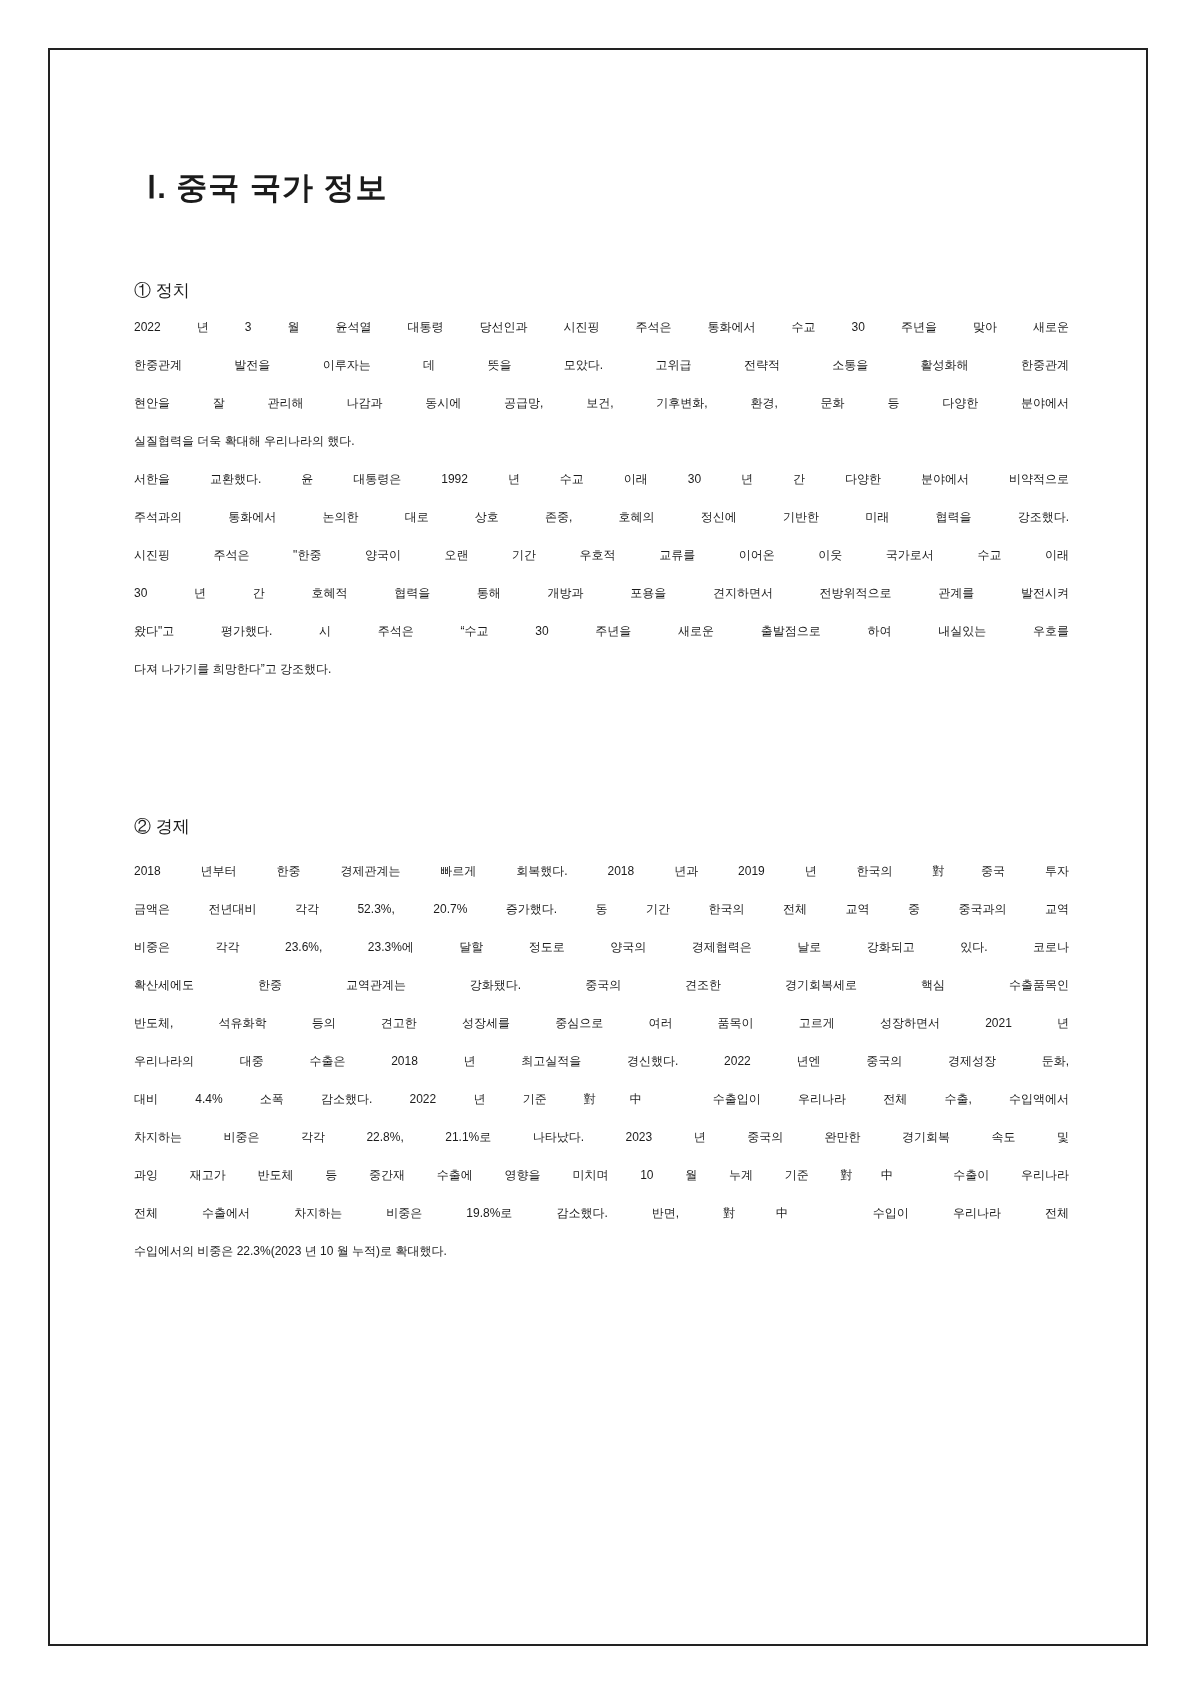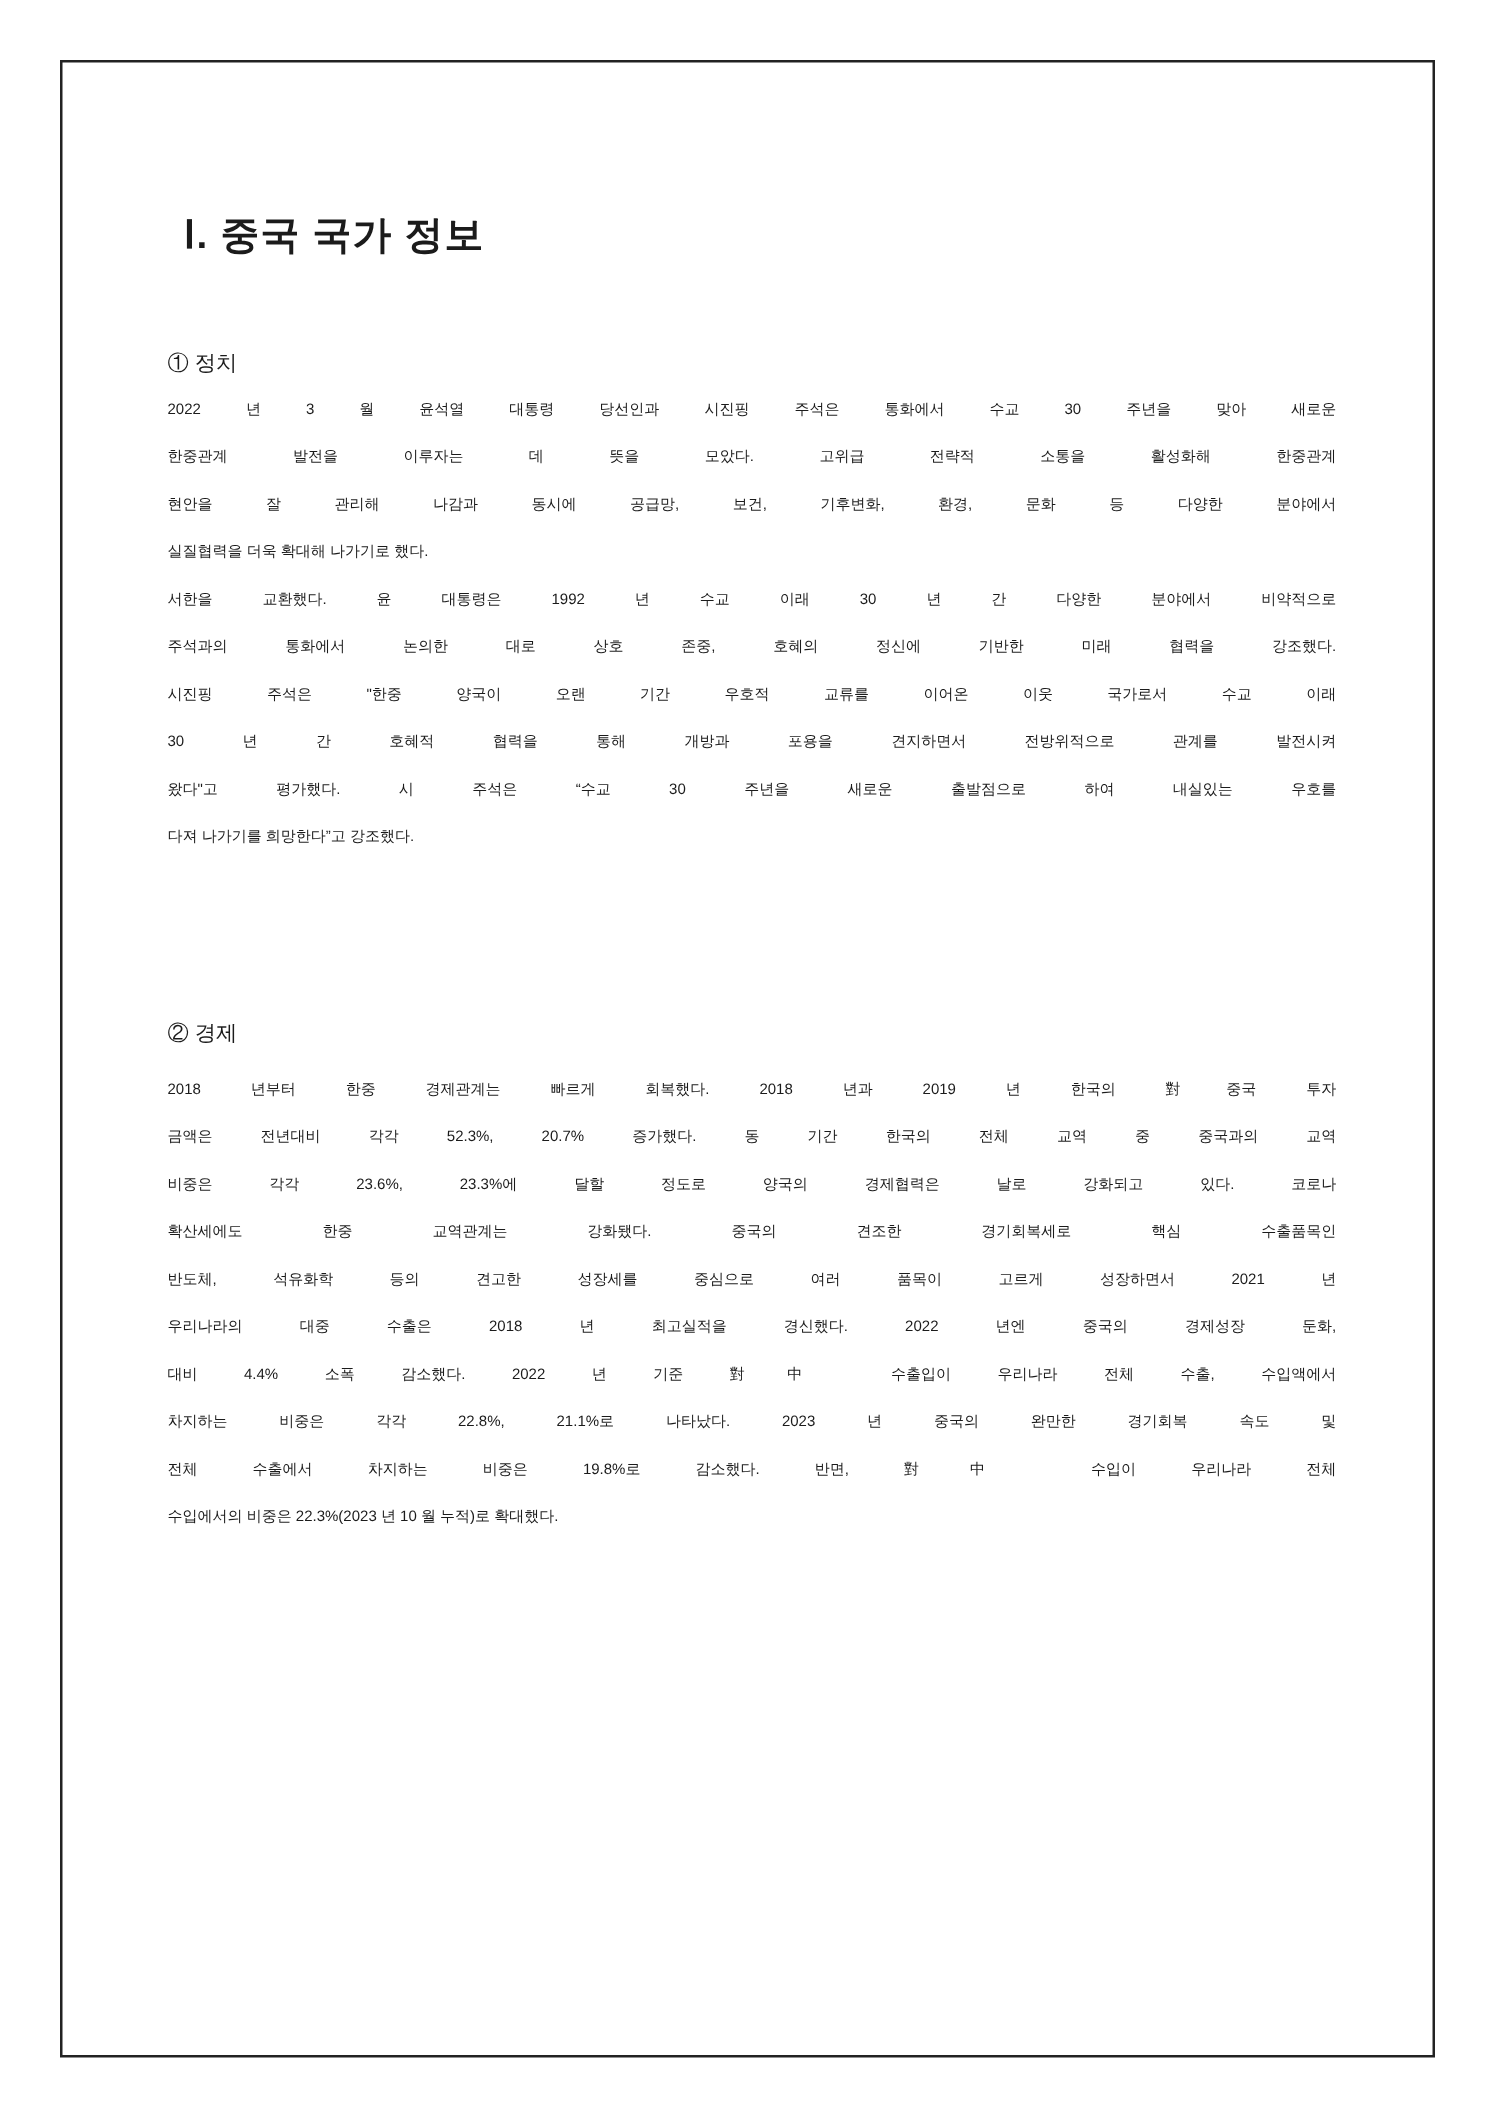--- a/index.html
+++ b/index.html
@@ -79,21 +79,21 @@
   <div class="content">
 
     <h1 class="doc-title">Ⅰ. 중국 국가 정보</h1>
 
     <div class="section-heading h-politics">① 정치</div>
 
     <div class="para p-politics-1">
         <div class="pline">2022 년 3 월 윤석열 대통령 당선인과 시진핑 주석은 통화에서 수교 30 주년을 맞아 새로운</div>
         <div class="pline">한중관계 발전을 이루자는 데 뜻을 모았다. 고위급 전략적 소통을 활성화해 한중관계</div>
         <div class="pline">현안을 잘 관리해 나감과 동시에 공급망, 보건, 기후변화, 환경, 문화 등 다양한 분야에서</div>
-        <div class="pline last">실질협력을 더욱 확대해 나가기로 했다.</div>
+        <div class="pline last">실질협력을 더욱 확대해 우리나라의 했다.</div>
       </div>
 
     <div class="para p-politics-2">
         <div class="pline">서한을 교환했다. 윤 대통령은 1992 년 수교 이래 30 년 간 다양한 분야에서 비약적으로</div>
         <div class="pline">주석과의 통화에서 논의한 대로 상호 존중, 호혜의 정신에 기반한 미래 협력을 강조했다.</div>
         <div class="pline">시진핑 주석은 "한중 양국이 오랜 기간 우호적 교류를 이어온 이웃 국가로서 수교 이래</div>
         <div class="pline">30 년 간 호혜적 협력을 통해 개방과 포용을 견지하면서 전방위적으로 관계를 발전시켜</div>
         <div class="pline">왔다"고 평가했다. 시 주석은 “수교 30 주년을 새로운 출발점으로 하여 내실있는 우호를</div>
         <div class="pline last">다져 나가기를 희망한다”고 강조했다.</div>
       </div>
@@ -102,18 +102,19 @@
 
     <div class="para p-economy-1">
         <div class="pline">2018 년부터 한중 경제관계는 빠르게 회복했다. 2018 년과 2019 년 한국의 對중국 투자</div>
         <div class="pline">금액은 전년대비 각각 52.3%, 20.7% 증가했다. 동 기간 한국의 전체 교역 중 중국과의 교역</div>
         <div class="pline">비중은 각각 23.6%, 23.3%에 달할 정도로 양국의 경제협력은 날로 강화되고 있다. 코로나</div>
         <div class="pline">확산세에도 한중 교역관계는 강화됐다. 중국의 견조한 경기회복세로 핵심 수출품목인</div>
         <div class="pline">반도체, 석유화학 등의 견고한 성장세를 중심으로 여러 품목이 고르게 성장하면서 2021 년</div>
         <div class="pline">우리나라의 대중 수출은 2018 년 최고실적을 경신했다. 2022 년엔 중국의 경제성장 둔화,</div>
         <div class="pline">대비 4.4% 소폭 감소했다. 2022 년 기준 對中 수출입이 우리나라 전체 수출, 수입액에서</div>
         <div class="pline">차지하는 비중은 각각 22.8%, 21.1%로 나타났다. 2023 년 중국의 완만한 경기회복 속도 및</div>
+        <div class="pline">과잉 재고가 반도체 등 중간재 수출에 영향을 미치며 10 월 누계 기준 對中 수출이 우리나라</div>
         <div class="pline">전체 수출에서 차지하는 비중은 19.8%로 감소했다. 반면, 對中 수입이 우리나라 전체</div>
         <div class="pline last">수입에서의 비중은 22.3%(2023 년 10 월 누적)로 확대했다.</div>
       </div>
 
   </div>
 </div>
 
 </body></html>

